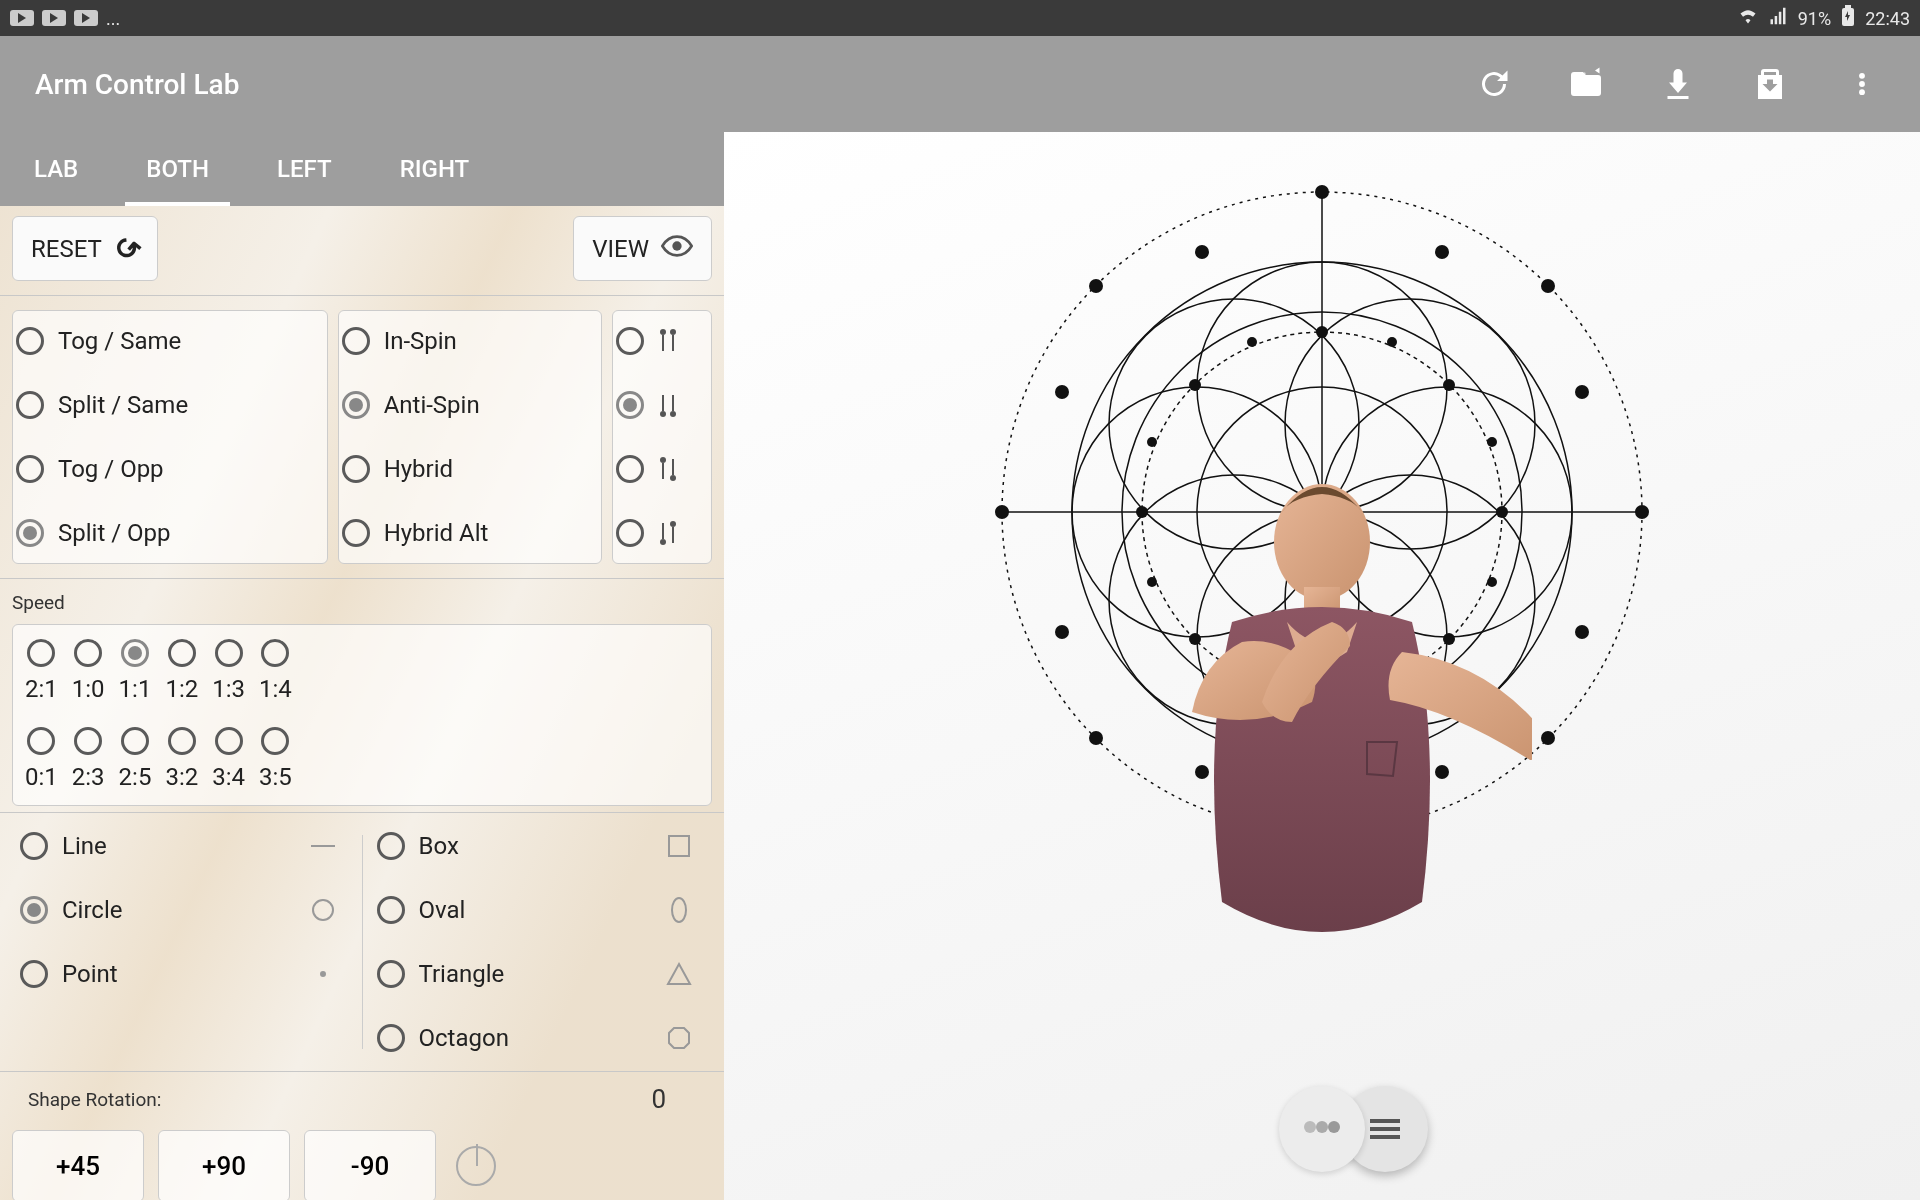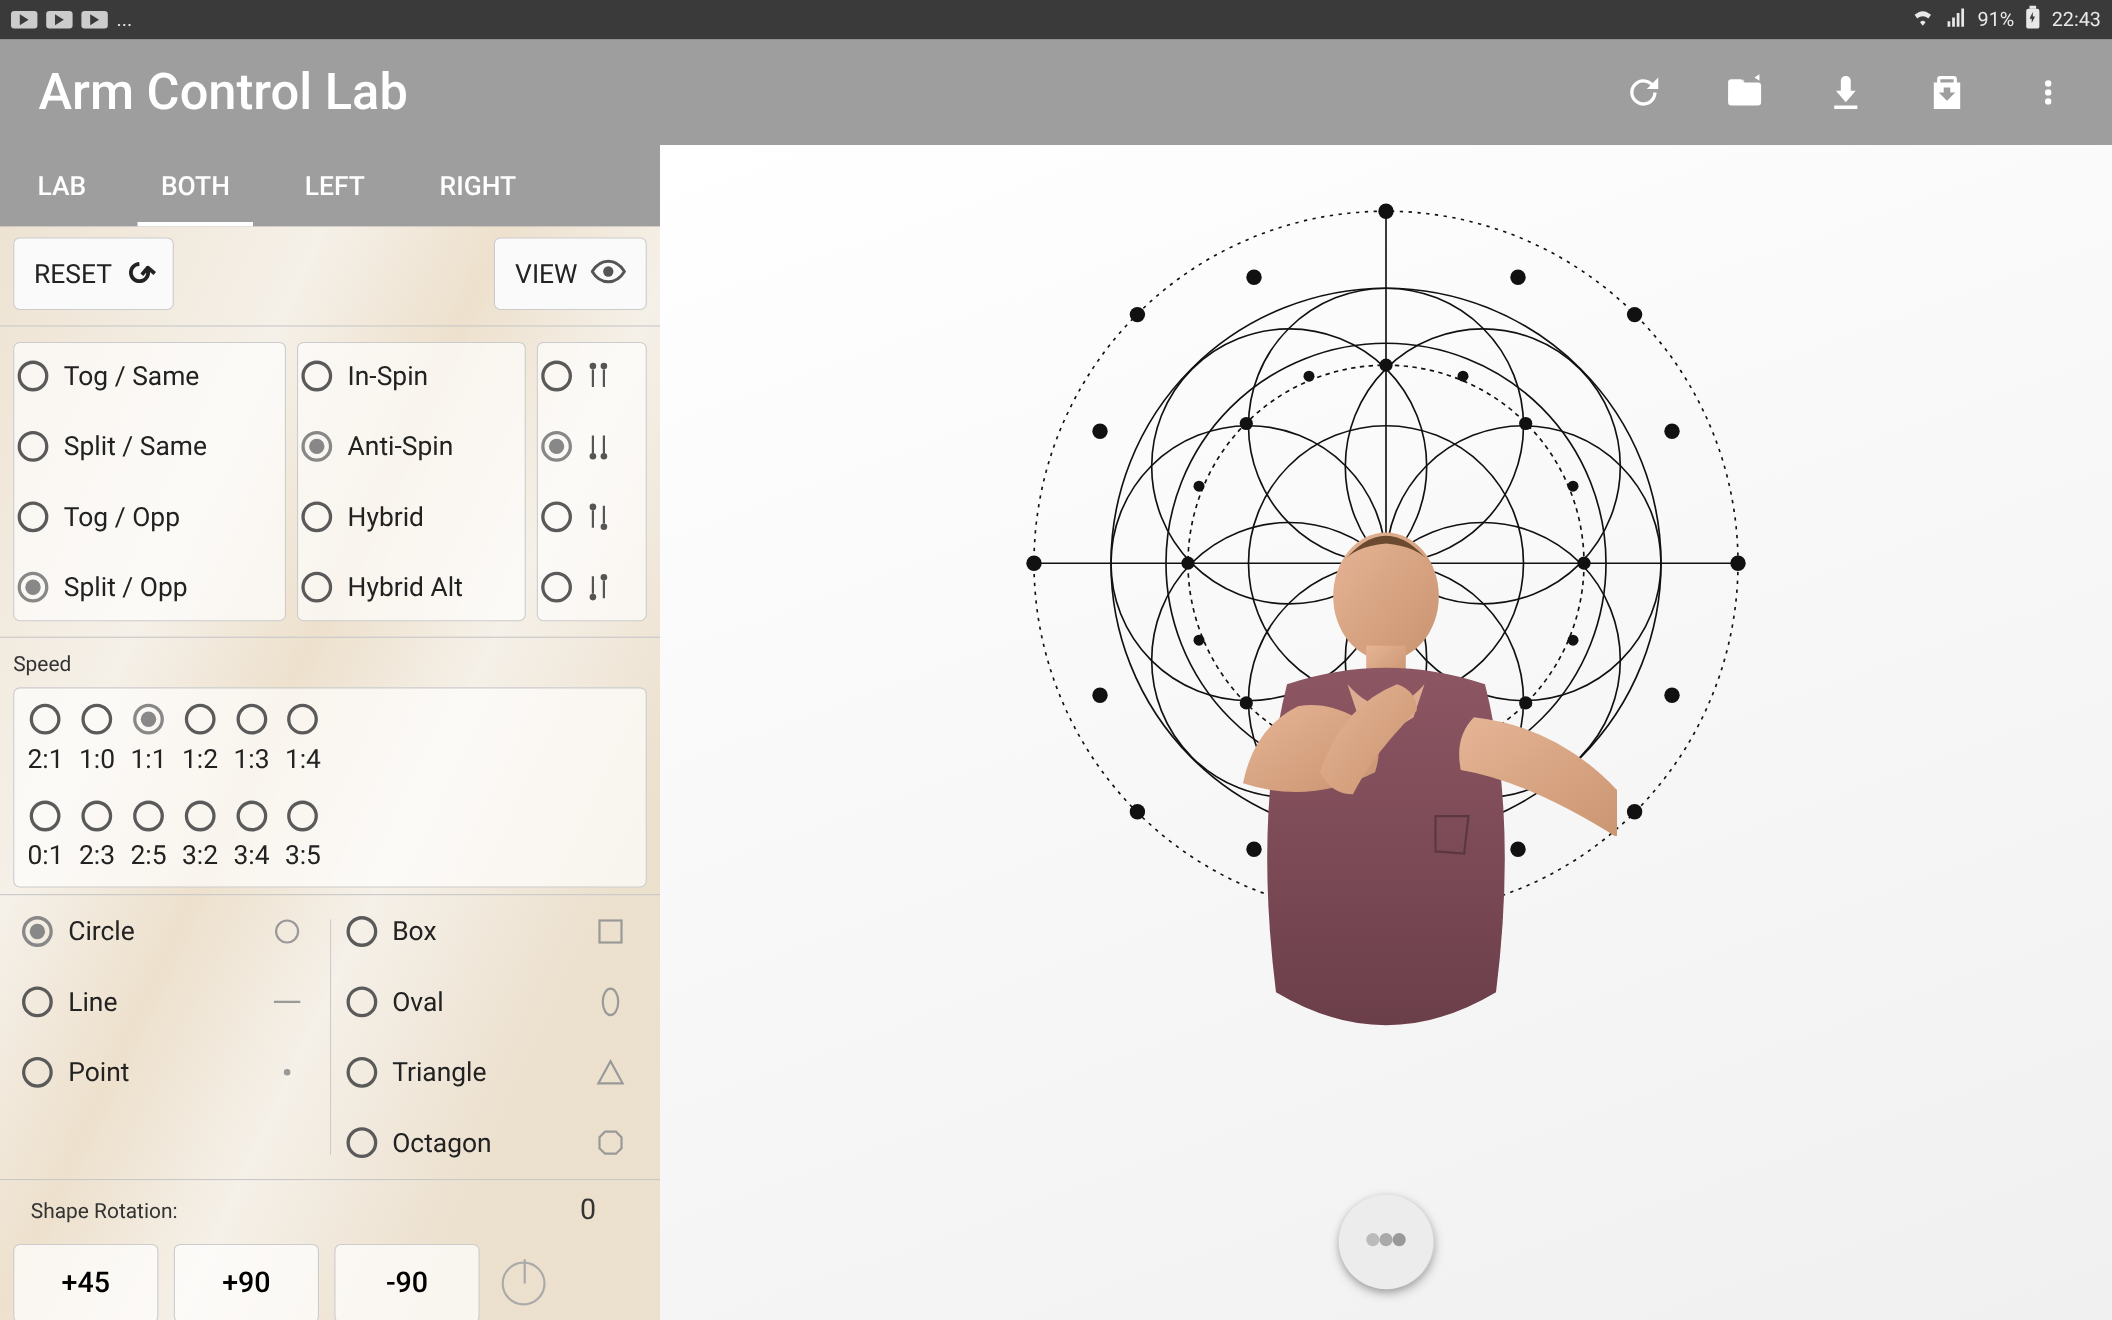--- a/index.html
+++ b/index.html
@@ -10,27 +10,27 @@
     padding: 0 10px; font-size: 18px;
   }
   .status-left { display: flex; gap: 8px; align-items: center; }
   .yt-icon { width: 24px; height: 16px; background: #ccc; border-radius: 3px; position: relative; display:inline-block;}
   .yt-icon::after { content:''; position:absolute; left:8px; top:3px; border-left:8px solid #3a3a3a; border-top:5px solid transparent; border-bottom:5px solid transparent;}
   .status-right { display: flex; gap: 10px; align-items: center; font-weight: 400; }
   .toolbar {
     height: 96px; background: #9e9e9e; color: #fff;
     display: flex; align-items: center; padding: 0 40px 0 35px;
   }
-  .toolbar-title { font-size: 46px; font-weight: 500; flex: 1; }
+  .toolbar-title { font-size: 28px; font-weight: 500; flex: 1; }
   .toolbar-icons { display: flex; gap: 56px; align-items:center; }
   .toolbar-icons span { font-size: 34px; cursor: pointer; }
   .tb-icon { width:36px; height:36px; display:inline-flex; align-items:center; justify-content:center; }
   .body-area { position: absolute; top: 132px; left: 0; right: 0; bottom: 0; display: flex; }
   .sidebar {
-    width: 600px; height: 100%; background: #f5f0e8;
+    width: 724px; height: 100%; background: #f5f0e8;
     background-image:
       linear-gradient(115deg, rgba(200,160,100,0.18) 0%, transparent 30%, rgba(210,170,110,0.22) 45%, transparent 60%, rgba(200,160,100,0.2) 80%);
     overflow-y: auto;
   }
   .tabs { display: flex; background: #9e9e9e; height: 74px; }
   .tab {
     flex: 0 0 auto; padding: 0 34px; display: flex; align-items: center; justify-content: center;
     color: #fff; font-size: 24px; font-weight: 500; cursor: pointer; position: relative;
   }
   .tab.active::after {
@@ -334,37 +334,37 @@
             <span class="radio-label">3:5</span>
           </div>
       </div>
     </div>
     <div class="hr"></div>
 
     <div class="shape-grid">
       <div class="shape-col">
         <div class="shape-row">
           <div class="shape-left">
+              <span class="radio"></span>
+              <span class="radio-label">Line</span>
+            </div>
+          <span class="shape-glyph">
+              <svg width="28" height="8">
+                <line x1="2" y1="4" x2="26" y2="4"></line>
+              </svg>
+            </span>
+        </div>
+        <div class="shape-row">
+          <div class="shape-left">
               <span class="radio selected"></span>
               <span class="radio-label">Circle</span>
             </div>
           <span class="shape-glyph">
               <svg width="26" height="26">
                 <circle cx="13" cy="13" r="10"></circle>
-              </svg>
-            </span>
-        </div>
-        <div class="shape-row">
-          <div class="shape-left">
-              <span class="radio"></span>
-              <span class="radio-label">Line</span>
-            </div>
-          <span class="shape-glyph">
-              <svg width="28" height="8">
-                <line x1="2" y1="4" x2="26" y2="4"></line>
               </svg>
             </span>
         </div>
         <div class="shape-row">
           <div class="shape-left">
               <span class="radio"></span>
               <span class="radio-label">Point</span>
             </div>
           <span class="shape-glyph">
               <svg width="12" height="12">

